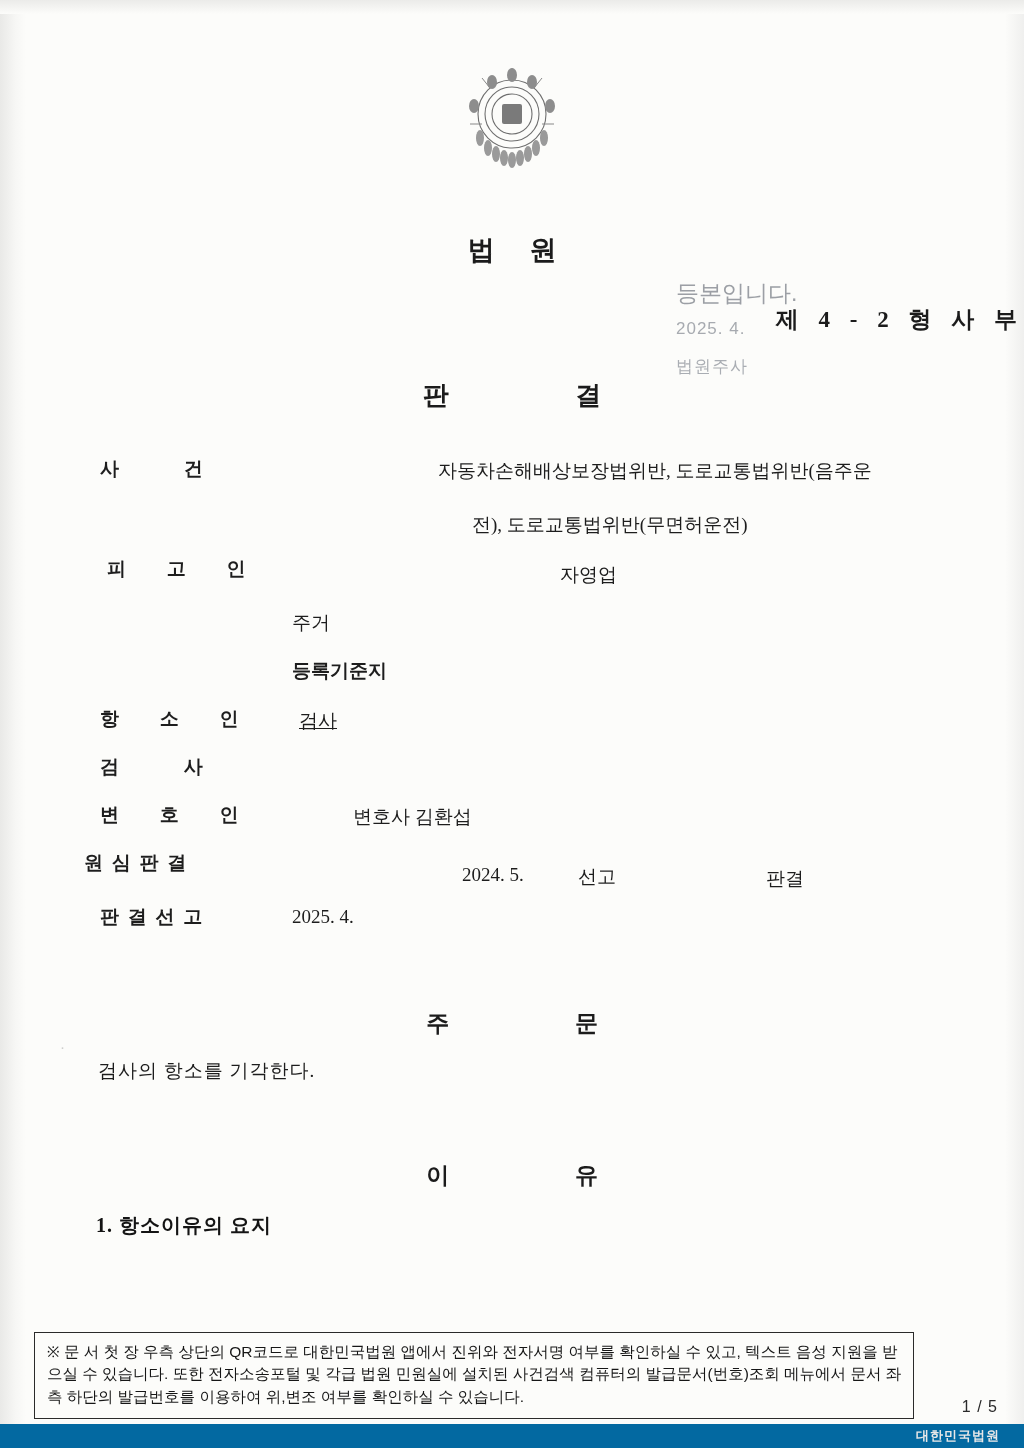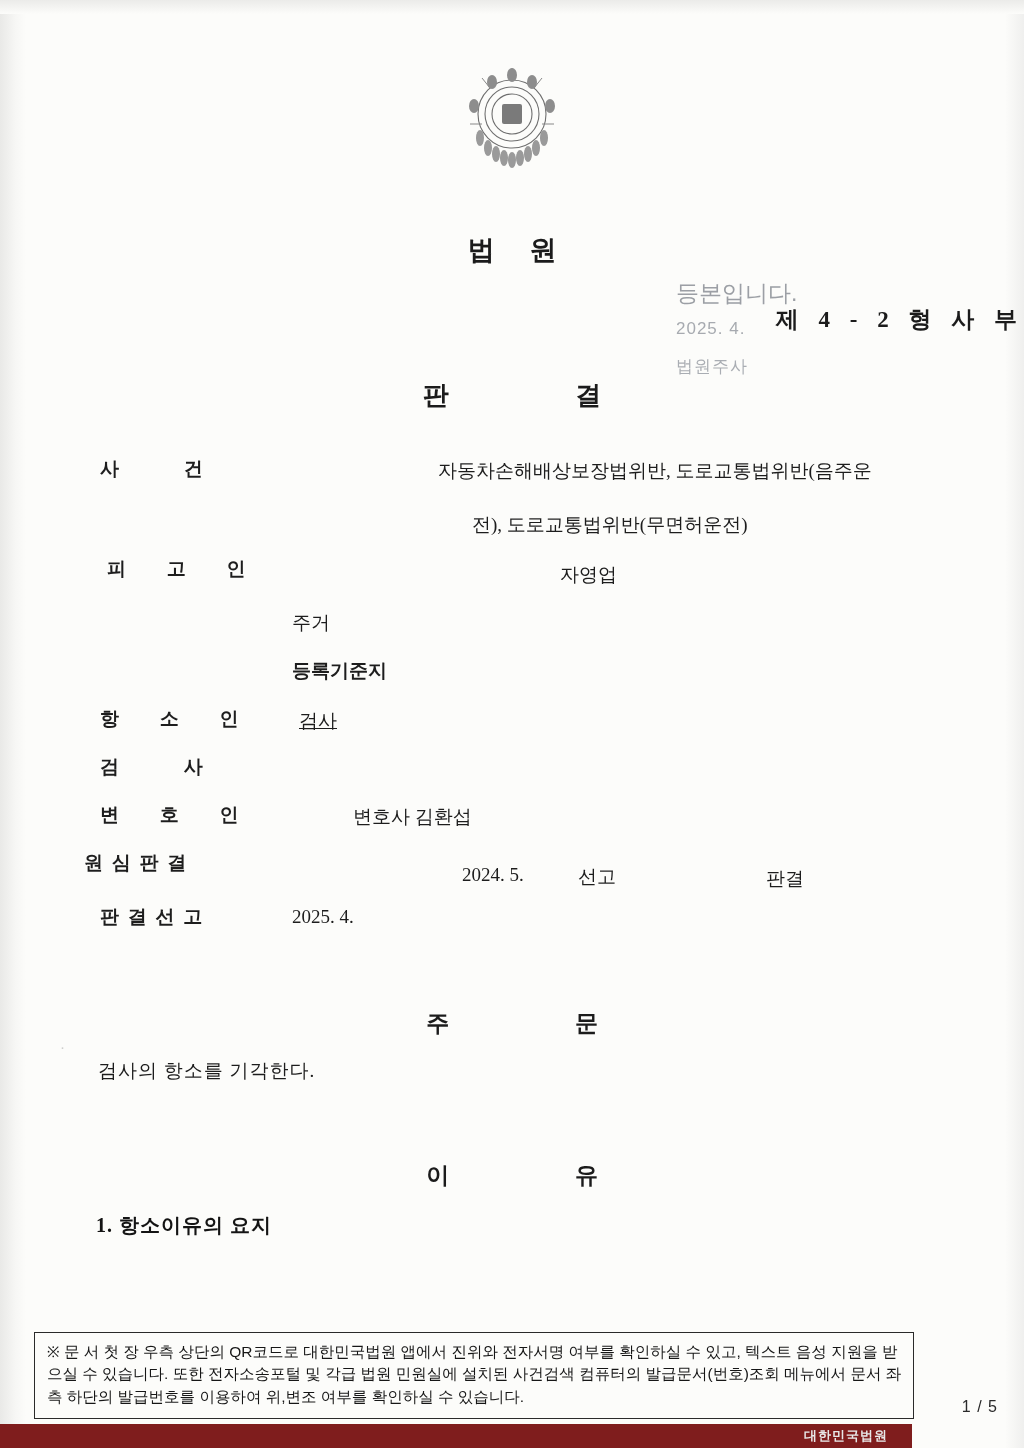--- a/index.html
+++ b/index.html
@@ -185,23 +185,23 @@
     top: 1398px;
     font-family: "Liberation Sans", sans-serif;
     font-size: 16px;
     color: #2a2a2a;
     letter-spacing: 1px;
   }
   .footer-bar {
     position: absolute;
     left: 0;
     top: 1424px;
-    width: 912px;
+    width: 1024px;
     height: 24px;
-    background: #7f1d1d;
+    background: #0369a1;
   }
   .footer-bar .brand {
     position: absolute;
     right: 24px;
     top: 3px;
     color: #e8e8e8;
     font-family: "Liberation Sans", sans-serif;
     font-size: 13px;
     letter-spacing: 1px;
     font-weight: bold;

